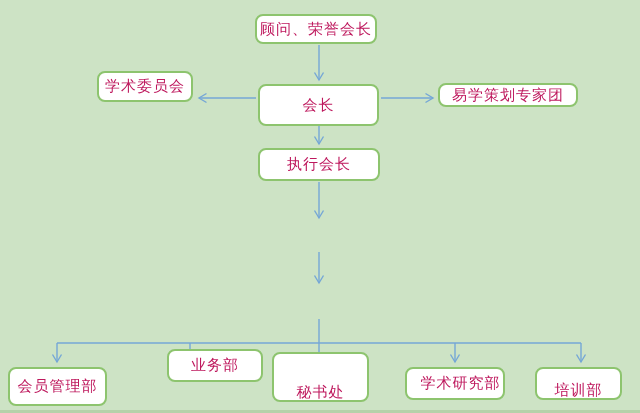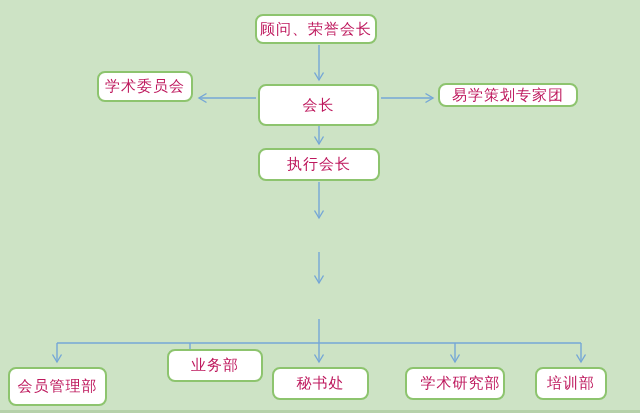--- a/index.html
+++ b/index.html
@@ -49,23 +49,23 @@
   
   .n-advisor        { left: 255px; top: 14px;  width: 122px; height: 30px; }
   .n-president      { left: 258px; top: 84px;  width: 121px; height: 42px; }
   .n-committee      { left: 97px;  top: 71px;  width: 96px;  height: 31px; }
   .n-expert         { left: 438px; top: 83px;  width: 140px; height: 24px; }
   .n-executive      { left: 258px; top: 148px; width: 122px; height: 33px; text-align: center; }
   .n-vice           { left: 257px; top: 222px; width: 123px; height: 29px; }
   .n-secgeneral     { left: 258px; top: 287px; width: 121px; height: 31px; }
   .n-member         { left: 8px;   top: 367px; width: 99px;  height: 39px; }
   .n-business       { left: 142px; top: 349px; width: 96px;  height: 33px; margin-left: 25px; }
-  .n-secretariat    { left: 272px; top: 367px; width: 97px;  height: 33px; }
+  .n-secretariat    { left: 272px; top: 352px; width: 97px;  height: 50px; align-items: flex-end; }
   .n-research       { left: 405px; top: 367px; width: 100px; height: 33px; padding-left: 11px; }
-  .n-training       { left: 535px; top: 367px; width: 72px;  height: 33px; }
+  .n-training       { left: 535px; top: 367px; width: 87px;  height: 33px; align-items: flex-end; }
 </style>
 </head>
 <body>
 
 <div class="canvas">
 
   <svg class="connectors" viewBox="0 0 640 413" xmlns="http://www.w3.org/2000/svg">
     <defs>
       <marker id="arrowhead" markerUnits="userSpaceOnUse" viewBox="-9 -6 11 12" markerWidth="11" markerHeight="12" refX="0" refY="0" orient="auto">
         <path d="M-7.5,-4.5 L0,0 L-7.5,4.5" fill="none" stroke="#75a7d6" stroke-width="1.4"></path>

